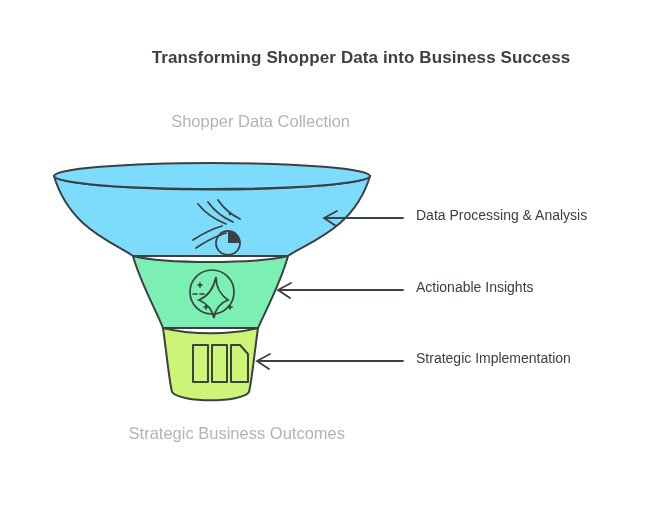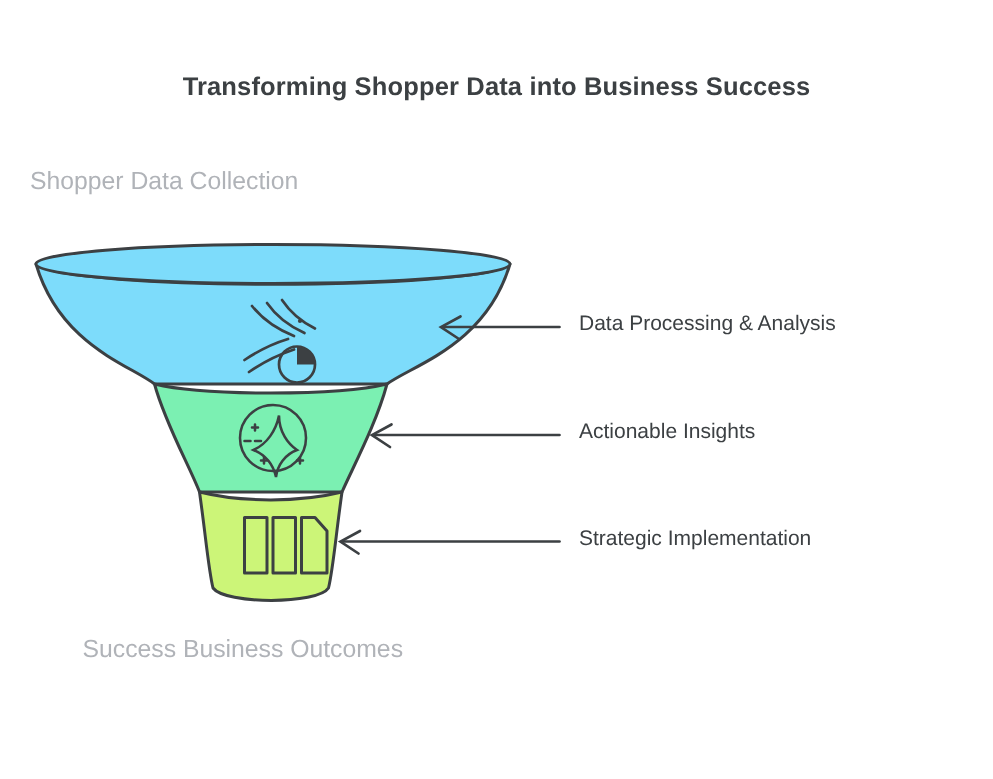--- a/index.html
+++ b/index.html
@@ -12,37 +12,38 @@
     height: 519px;
     overflow: hidden;
     font-family: "Liberation Sans", sans-serif;
     -webkit-font-smoothing: antialiased;
   }
   #slide {
     position: relative;
     width: 592px;
     height: 519px;
     background: #ffffff;
+    margin-left: 30px;
   }
   #title {
     position: absolute;
     left: 0;
     top: 48px;
     width: 662px;
     text-align: center;
     font-size: 17px;
     font-weight: bold;
     color: #3c4043;
     letter-spacing: 0.1px;
   }
   .muted-label {
     position: absolute;
     color: #b0b3b8;
     font-size: 16.5px;
-    text-align: left;
+    text-align: right;
     line-height: 1.35;
   }
   #top-label {
     left: 20px;
     top: 110px;
     width: 300px;
   }
   #bottom-label {
     left: 55px;
     top: 422px;
@@ -141,15 +142,15 @@
     <g stroke="#3c4043" stroke-width="1.8" fill="none" stroke-linecap="round">
       <path d="M 373,361 L 228,361"></path>
       <path d="M 240,354 L 227,361 L 239,369"></path>
     </g>
   </svg>
 
   <div class="stage-label" id="label-blue">Data Processing &amp; Analysis</div>
   <div class="stage-label" id="label-green">Actionable Insights</div>
   <div class="stage-label" id="label-yellow">Strategic Implementation</div>
 
-  <div class="muted-label" id="bottom-label">Success Business Outcomes</div>
+  <div class="muted-label" id="bottom-label">Strategic Business Outcomes</div>
 
 </div>
 
 </body></html>

